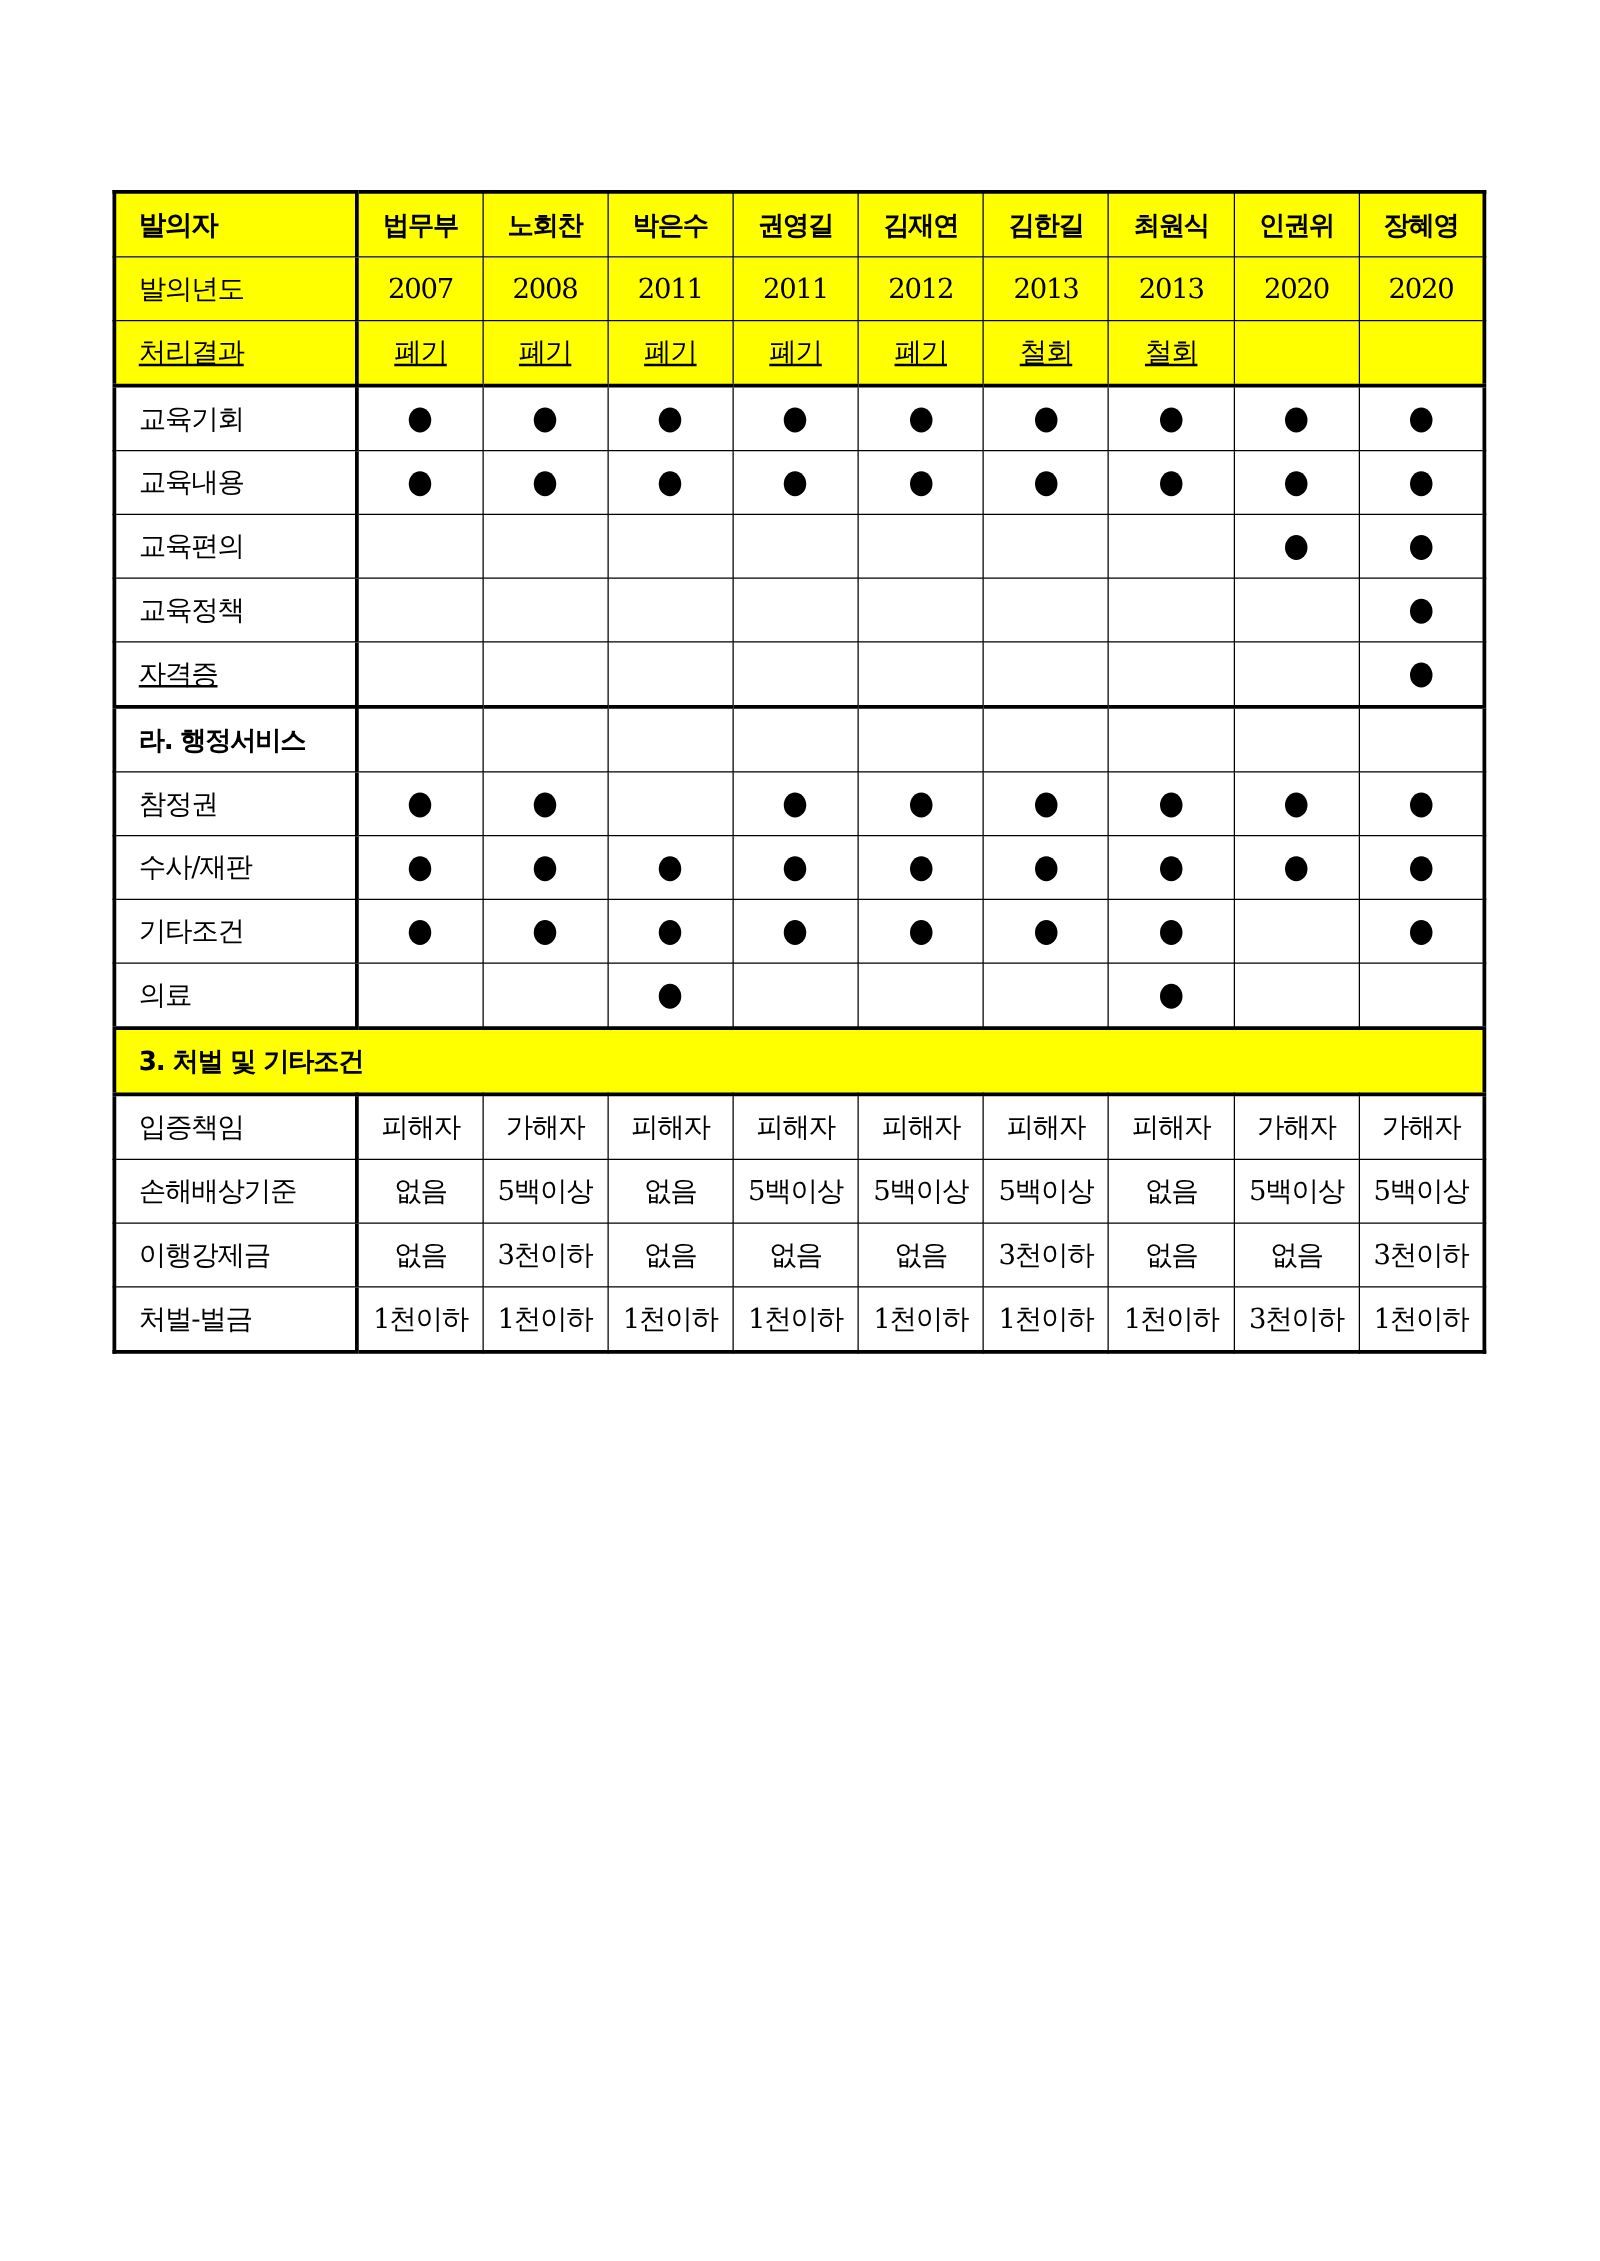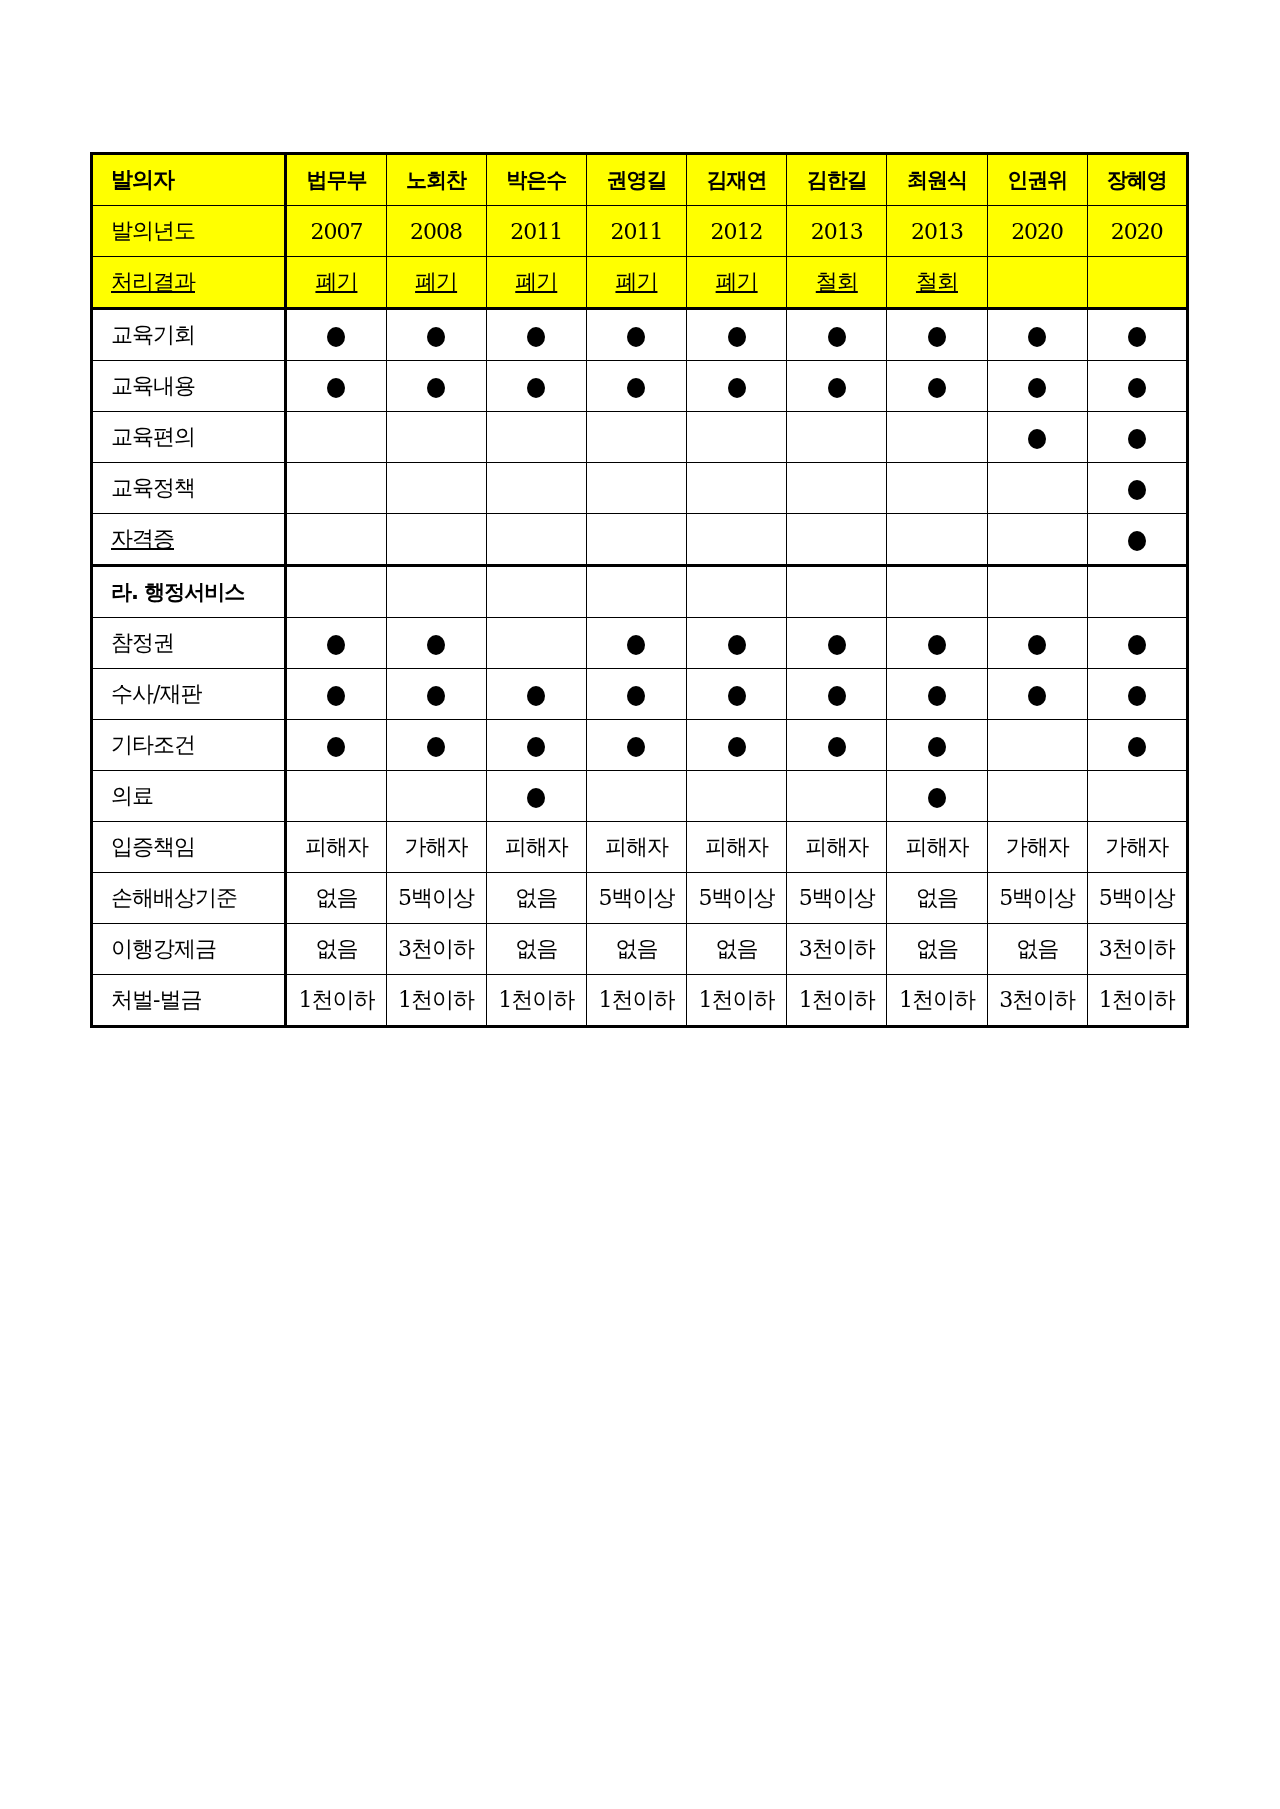--- a/index.html
+++ b/index.html
@@ -234,20 +234,23 @@
           <td></td>
           <td></td>
           <td><span class="dot"></span></td>
           <td></td>
           <td></td>
           <td></td>
           <td><span class="dot"></span></td>
           <td></td>
           <td></td>
         </tr>
+        <tr class="full-section">
+          <td colspan="10">3. 처벌 및 기타조건</td>
+        </tr>
         <tr>
           <td class="label">입증책임</td>
           <td class="small">피해자</td>
           <td class="small">가해자</td>
           <td class="small">피해자</td>
           <td class="small">피해자</td>
           <td class="small">피해자</td>
           <td class="small">피해자</td>
           <td class="small">피해자</td>
           <td class="small">가해자</td>

